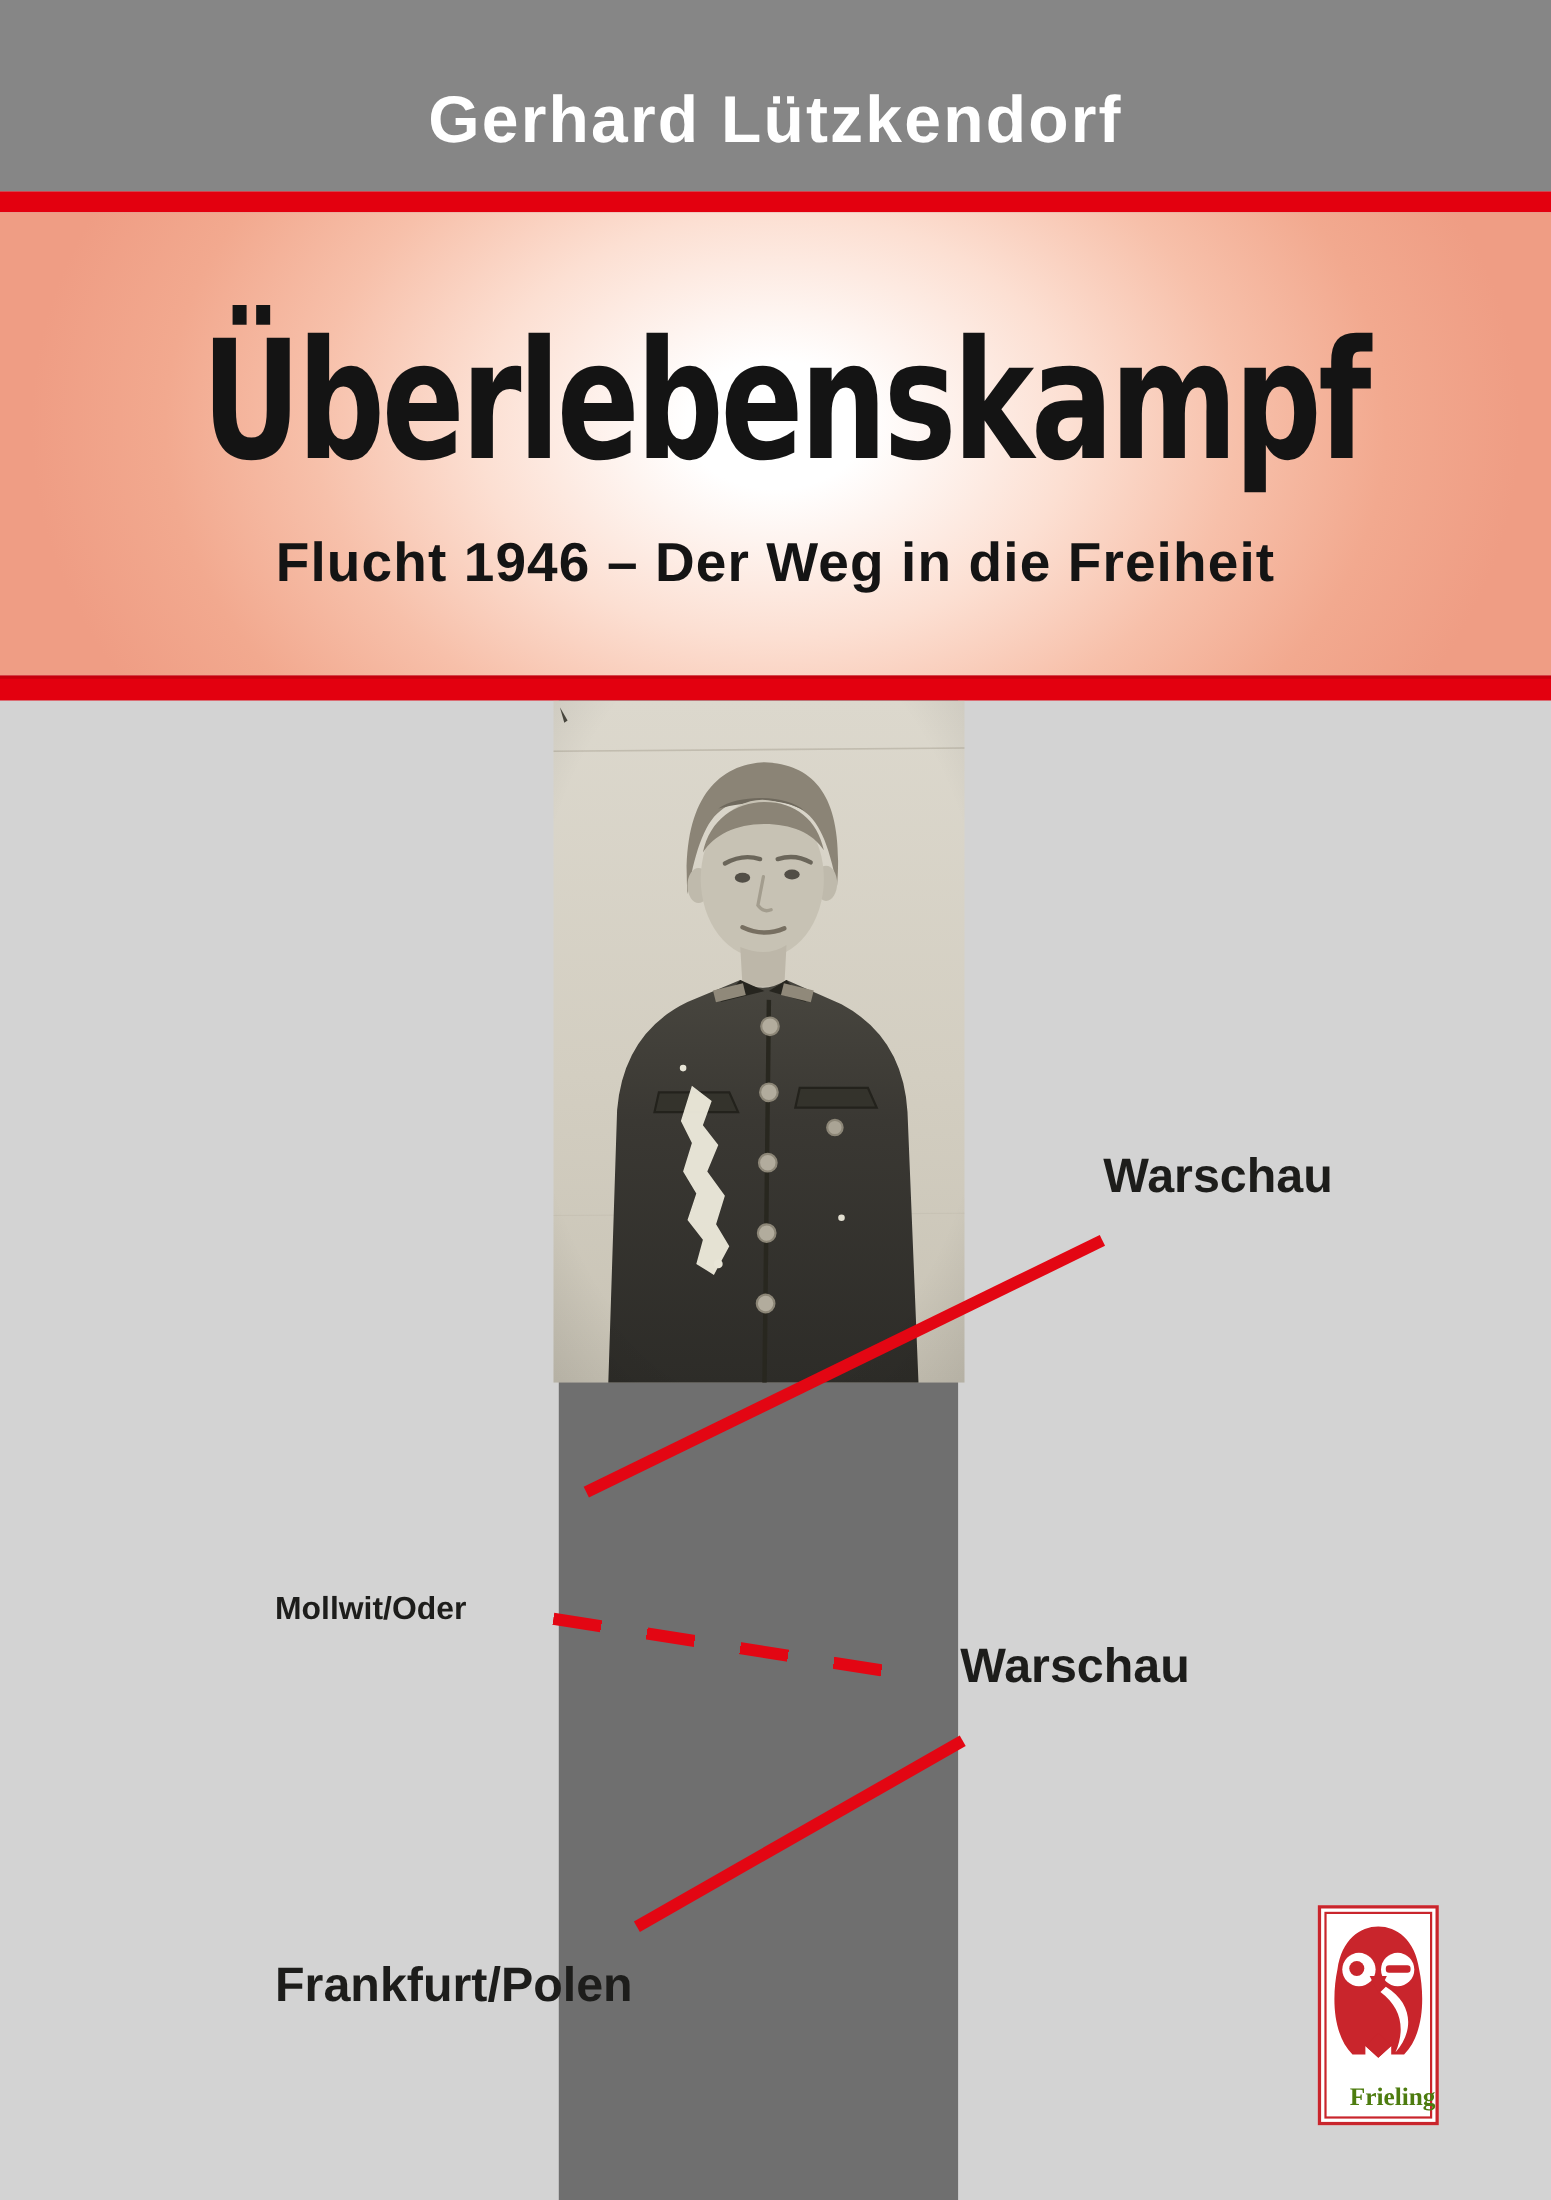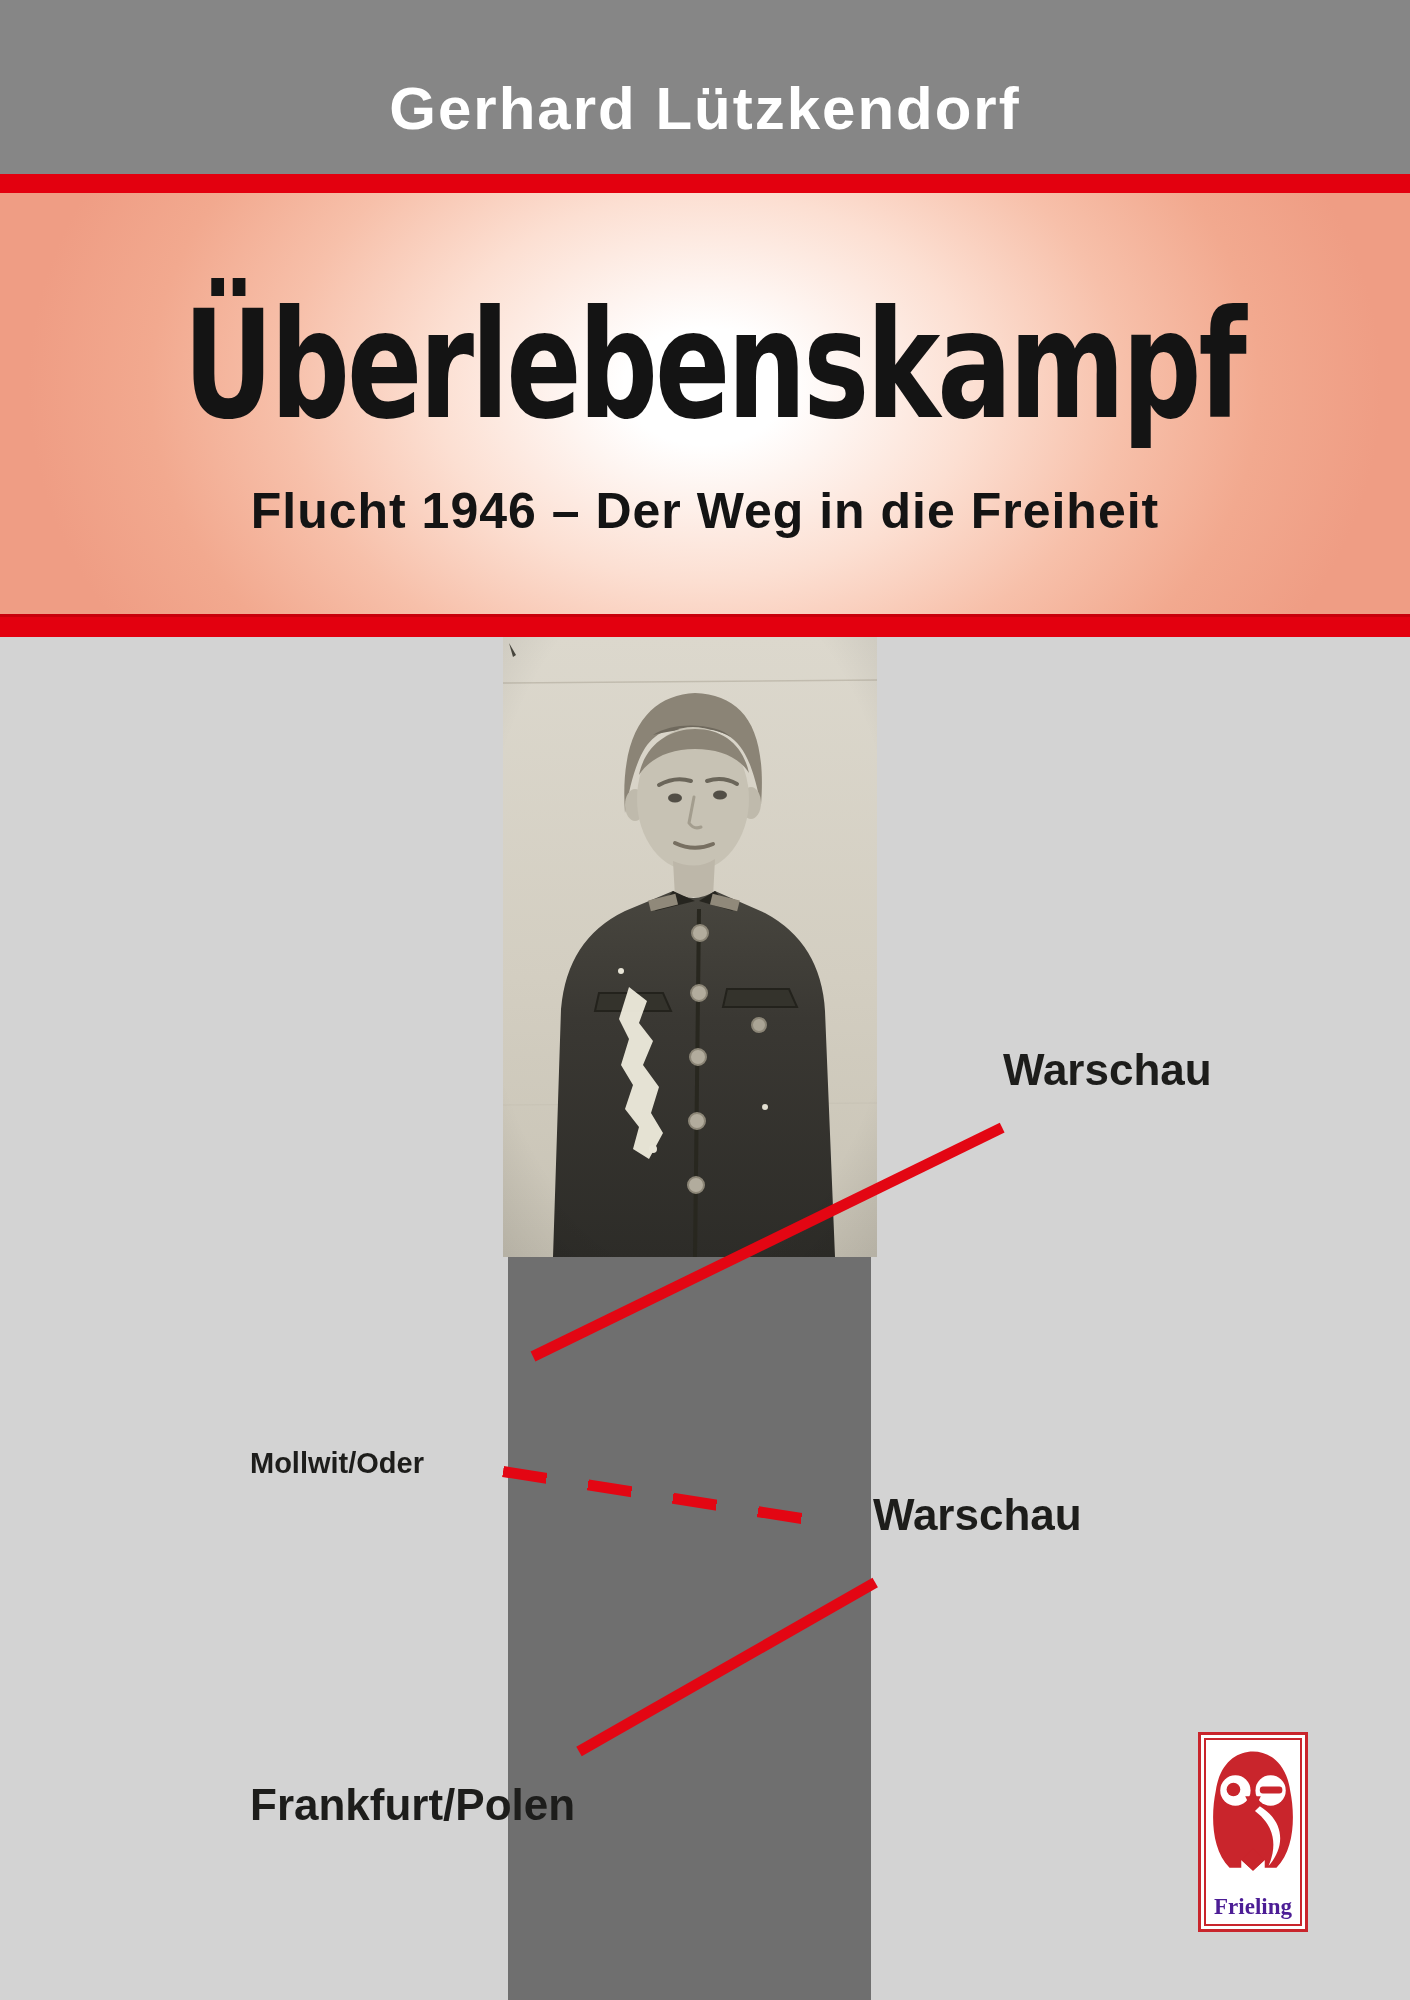--- a/index.html
+++ b/index.html
@@ -70,22 +70,22 @@
   .lbl-frankfurt{left:250px;top:1781px;}
 
   
   .logo{
     position:absolute;left:1198px;top:1732px;width:110px;height:200px;
     background:#ffffff;border:3px solid #c9252c;box-sizing:border-box;
   }
   .logo-inner{position:absolute;left:3px;top:3px;right:3px;bottom:3px;border:2px solid #c9252c;}
   .owl{position:absolute;left:8px;top:8px;width:88px;height:138px;}
   .logo-text{
-    position:absolute;left:0;bottom:9px;width:100%;text-align:center;
-    font-family:"Liberation Serif",serif;font-weight:700;font-size:23px;color:#4c1d95;
+    position:absolute;left:0;bottom:9px;width:100%;text-align:right;
+    font-family:"Liberation Serif",serif;font-weight:700;font-size:23px;color:#4d7c0f;
   }
 </style>
 </head>
 <body>
 
 <div class="cover">
 
   <div class="header"></div>
   <div class="author">Gerhard Lützkendorf</div>
 

